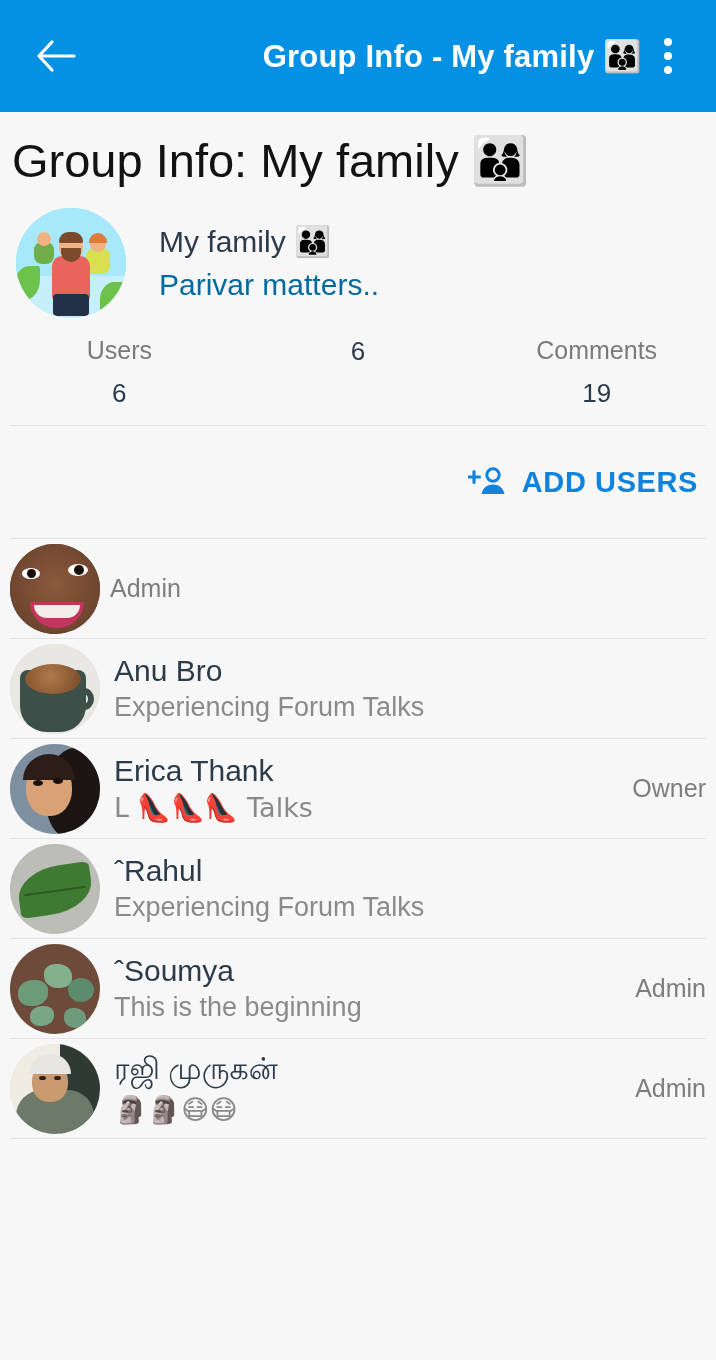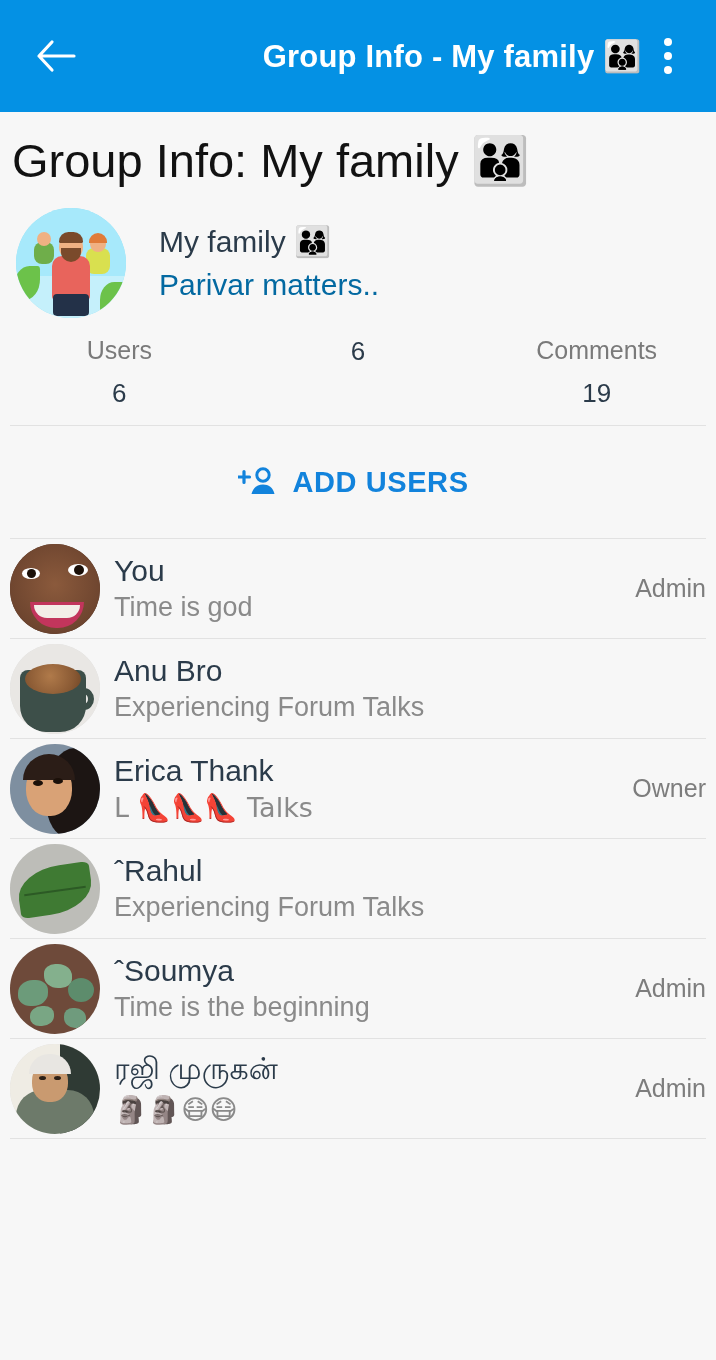--- a/index.html
+++ b/index.html
@@ -113,22 +113,22 @@
     height: 1px;
     background: #e2e2e2;
     margin: 0 10px;
   }
 
   
   .add-users-row {
     height: 112px;
     display: flex;
     align-items: center;
-    justify-content: center;
-    padding-right: 9px;
+    justify-content: flex-end;
+    padding-right: 18px;
   }
   .add-users-btn {
     display: flex;
     align-items: center;
     gap: 14px;
     color: #1283dc;
   }
   .add-users-label {
     font-size: 29px;
     font-weight: bold;
@@ -318,24 +318,20 @@
     <div class="member-avatar">
       <div class="av m1-bg"></div>
       <div class="av m1-face"></div>
       <div class="av m1-eyeL"></div>
       <div class="av m1-eyeR"></div>
       <div class="av m1-pupL"></div>
       <div class="av m1-pupR"></div>
       <div class="av m1-lip"></div>
       <div class="av m1-teeth"></div>
     </div>
-    <div class="member-text">
-      <div class="member-name">You</div>
-      <div class="member-status">Time is god</div>
-    </div>
     <div class="member-role">Admin</div>
   </div>
   <div class="divider"></div>
 
   <div class="member-row">
     <div class="member-avatar">
       <div class="av m2-bg"></div>
       <div class="av m2-handle"></div>
       <div class="av m2-mug"></div>
       <div class="av m2-coffee"></div>
@@ -383,21 +379,21 @@
     <div class="member-avatar">
       <div class="av m5-bg"></div>
       <div class="av m5-s1"></div>
       <div class="av m5-s2"></div>
       <div class="av m5-s3"></div>
       <div class="av m5-s4"></div>
       <div class="av m5-s5"></div>
     </div>
     <div class="member-text">
       <div class="member-name">ˆSoumya</div>
-      <div class="member-status">Time is the beginning</div>
+      <div class="member-status">This is the beginning</div>
     </div>
     <div class="member-role">Admin</div>
   </div>
   <div class="divider"></div>
 
   <div class="member-row">
     <div class="member-avatar">
       <div class="av m6-bg"></div>
       <div class="av m6-dark"></div>
       <div class="av m6-coat"></div>

